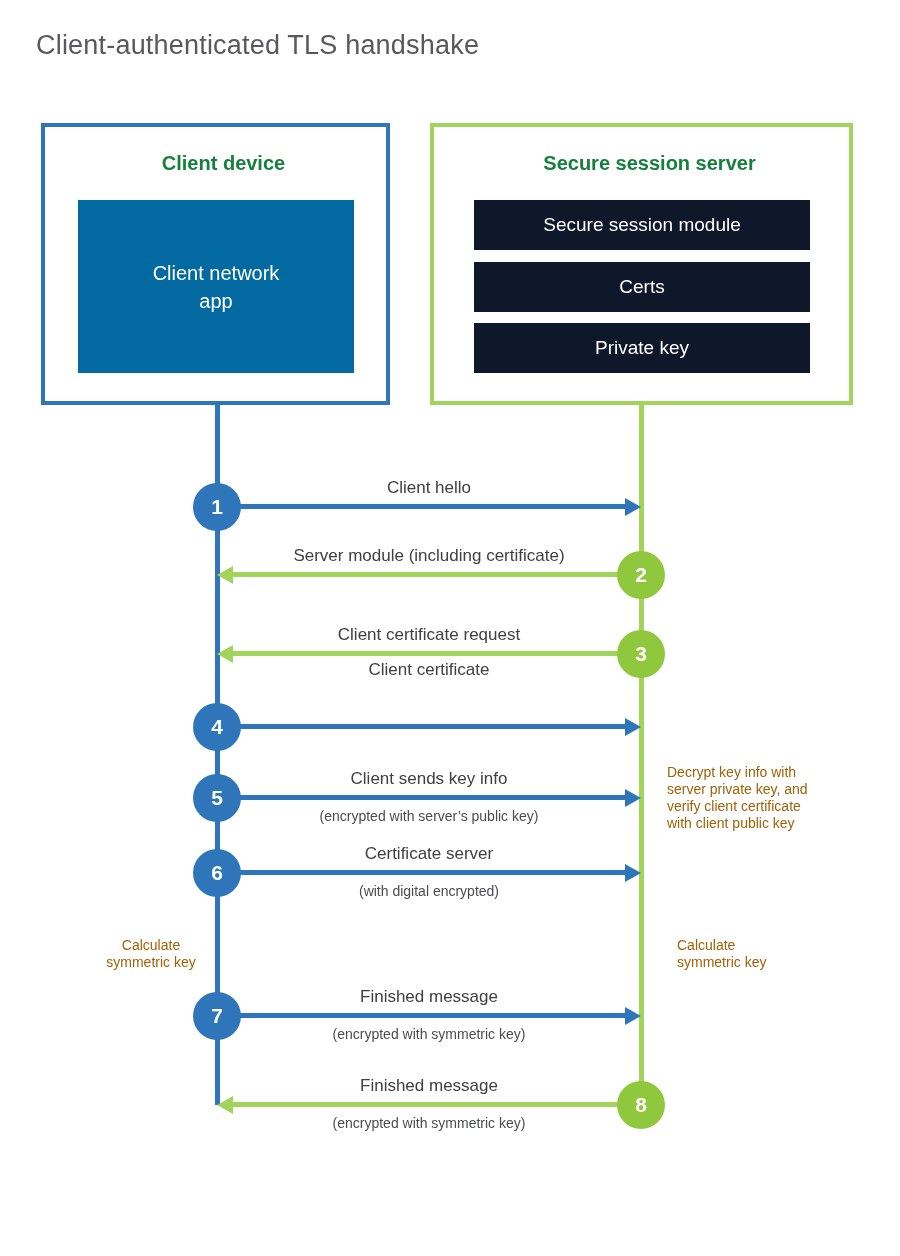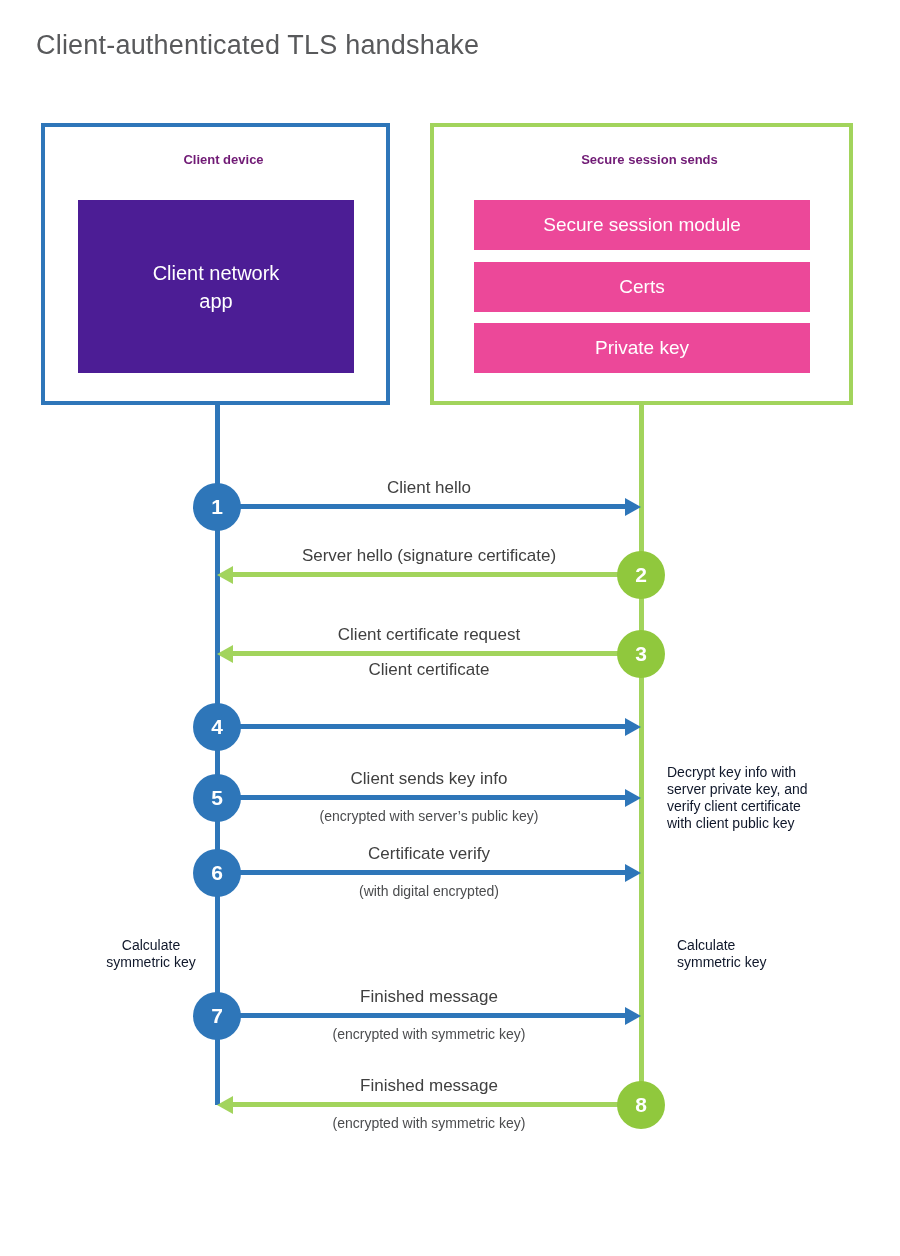--- a/index.html
+++ b/index.html
@@ -26,41 +26,41 @@
     height: 282px;
     background: #ffffff;
     box-sizing: border-box;
   }
   .client-box { left: 41px; width: 349px; border: 4px solid #2e76b9; }
   .server-box { left: 430px; width: 423px; border: 4px solid #a2d45c; }
   .actor-header {
     position: absolute;
     left: 16px; right: 0; top: 25px;
     text-align: center;
-    font-size: 13px;
+    font-size: 20px;
     font-weight: 700;
-    color: #701a75;
+    color: #15803d;
   }
   .client-app {
     position: absolute;
     left: 78px; top: 200px;
     width: 276px; height: 173px;
-    background: #4c1d95;
+    background: #0369a1;
     color: #ffffff;
     font-size: 20px;
     line-height: 28px;
     display: flex; align-items: center; justify-content: center;
     text-align: center;
     white-space: pre-line;
   }
   .server-bar {
     position: absolute;
     left: 474px;
     width: 336px; height: 50px;
-    background: #ec4899;
+    background: #0f172a;
     color: #ffffff;
     font-size: 19px;
     line-height: 50px;
     text-align: center;
   }
   
   .lifeline { position: absolute; top: 405px; width: 5px; height: 700px; }
   .lifeline.blue  { left: 215px; background: #2e76b9; }
   .lifeline.green { left: 639px; background: #a2d45c; }
   
@@ -102,56 +102,56 @@
     position: absolute;
     left: 217px; width: 424px;
     text-align: center;
     font-size: 14px;
     color: #4b4c4e;
   }
   .side-note {
     position: absolute;
     font-size: 14px;
     line-height: 17px;
-    color: #0f172a;
+    color: #a16207;
     white-space: pre-line;
   }
 </style>
 </head>
 <body>
 
 <div class="canvas">
 
   <div class="title">Client-authenticated TLS handshake</div>
 
   <div class="actor-box client-box">
     <div class="actor-header">Client device</div>
   </div>
   <div class="client-app">Client network
 app</div>
 
   <div class="actor-box server-box">
-    <div class="actor-header">Secure session sends</div>
+    <div class="actor-header">Secure session server</div>
   </div>
   <div class="server-bar" style="top:200px">Secure session module</div>
   <div class="server-bar" style="top:323px">Private key</div>
   <div class="server-bar" style="top:262px">Certs</div>
 
   <div class="lifeline blue"></div>
   <div class="lifeline green"></div>
 
   <div>
     <div class="msg-label" style="top:478px">Client hello</div>
     <div class="msg-line blue" style="left:217px;top:504px;width:408px"></div>
     <div class="arrow-head right" style="left:625px;top:498px"></div>
     <div class="step-circle blue" style="left:193px;top:483px">1</div>
   </div>
 
   <div>
-    <div class="msg-label" style="top:546px">Server hello (signature certificate)</div>
+    <div class="msg-label" style="top:546px">Server module (including certificate)</div>
     <div class="msg-line green" style="left:233px;top:572px;width:408px"></div>
     <div class="arrow-head left" style="left:217px;top:566px"></div>
     <div class="step-circle green" style="left:617px;top:551px">2</div>
   </div>
 
   <div>
     <div class="msg-label" style="top:625px">Client certificate request</div>
     <div class="msg-line green" style="left:233px;top:651px;width:408px"></div>
     <div class="arrow-head left" style="left:217px;top:645px"></div>
     <div class="step-circle green" style="left:617px;top:630px">3</div>
@@ -166,21 +166,21 @@
 
   <div>
     <div class="msg-label" style="top:769px">Client sends key info</div>
     <div class="msg-line blue" style="left:217px;top:795px;width:408px"></div>
     <div class="arrow-head right" style="left:625px;top:789px"></div>
     <div class="step-circle blue" style="left:193px;top:774px">5</div>
     <div class="msg-sublabel" style="top:808px">(encrypted with server’s public key)</div>
   </div>
 
   <div>
-    <div class="msg-label" style="top:844px">Certificate verify</div>
+    <div class="msg-label" style="top:844px">Certificate server</div>
     <div class="msg-line blue" style="left:217px;top:870px;width:408px"></div>
     <div class="arrow-head right" style="left:625px;top:864px"></div>
     <div class="step-circle blue" style="left:193px;top:849px">6</div>
     <div class="msg-sublabel" style="top:883px">(with digital encrypted)</div>
   </div>
 
   <div>
     <div class="msg-label" style="top:987px">Finished message</div>
     <div class="msg-line blue" style="left:217px;top:1013px;width:408px"></div>
     <div class="arrow-head right" style="left:625px;top:1007px"></div>

